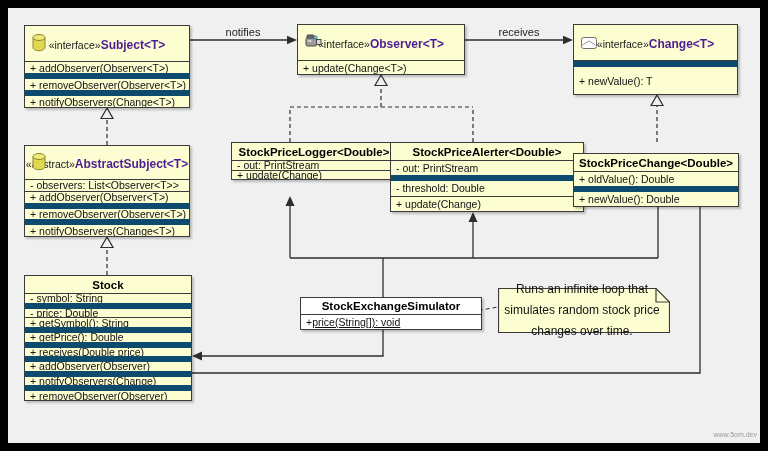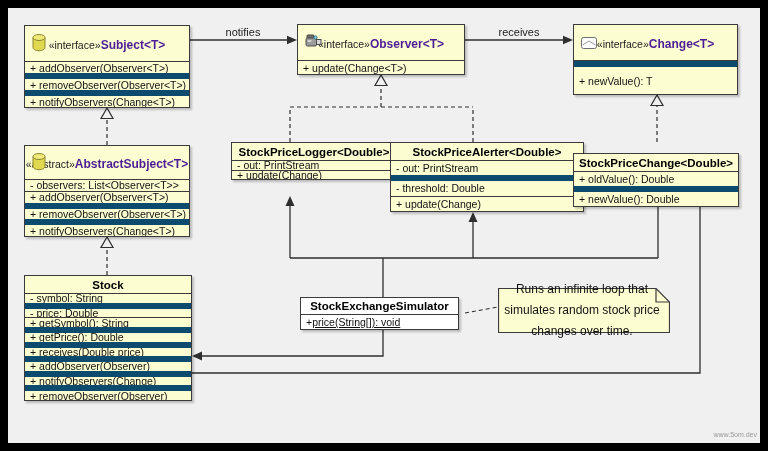--- a/index.html
+++ b/index.html
@@ -188,21 +188,21 @@
     <div class="member first">- symbol: String</div>
     <div class="member">- price: Double</div>
     <div class="member sep">+ getSymbol(): String</div>
     <div class="member">+ getPrice(): Double</div>
     <div class="member">+ receives(Double price)</div>
     <div class="member">+ addObserver(Observer)</div>
     <div class="member">+ notifyObservers(Change)</div>
     <div class="member">+ removeObserver(Observer)</div>
   </div>
 
-  <div class="uml-box white" style="left:300px;top:297px;width:159px;height:33px;">
+  <div class="uml-box white" style="left:300px;top:297px;width:182px;height:33px;">
     <div class="title-row" style="height:16px;">StockExchangeSimulator</div>
     <div class="member first">
       <span>+ </span>
       <span class="static-underline">price(String[]): void</span>
     </div>
   </div>
 
   <div class="note-box">
     <svg width="172" height="45">
       <polygon points="0.5,0.5 158,0.5 171.5,14 171.5,44.5 0.5,44.5" fill="#fdfdd2" stroke="#3b3b3b" stroke-width="1.2"></polygon>

